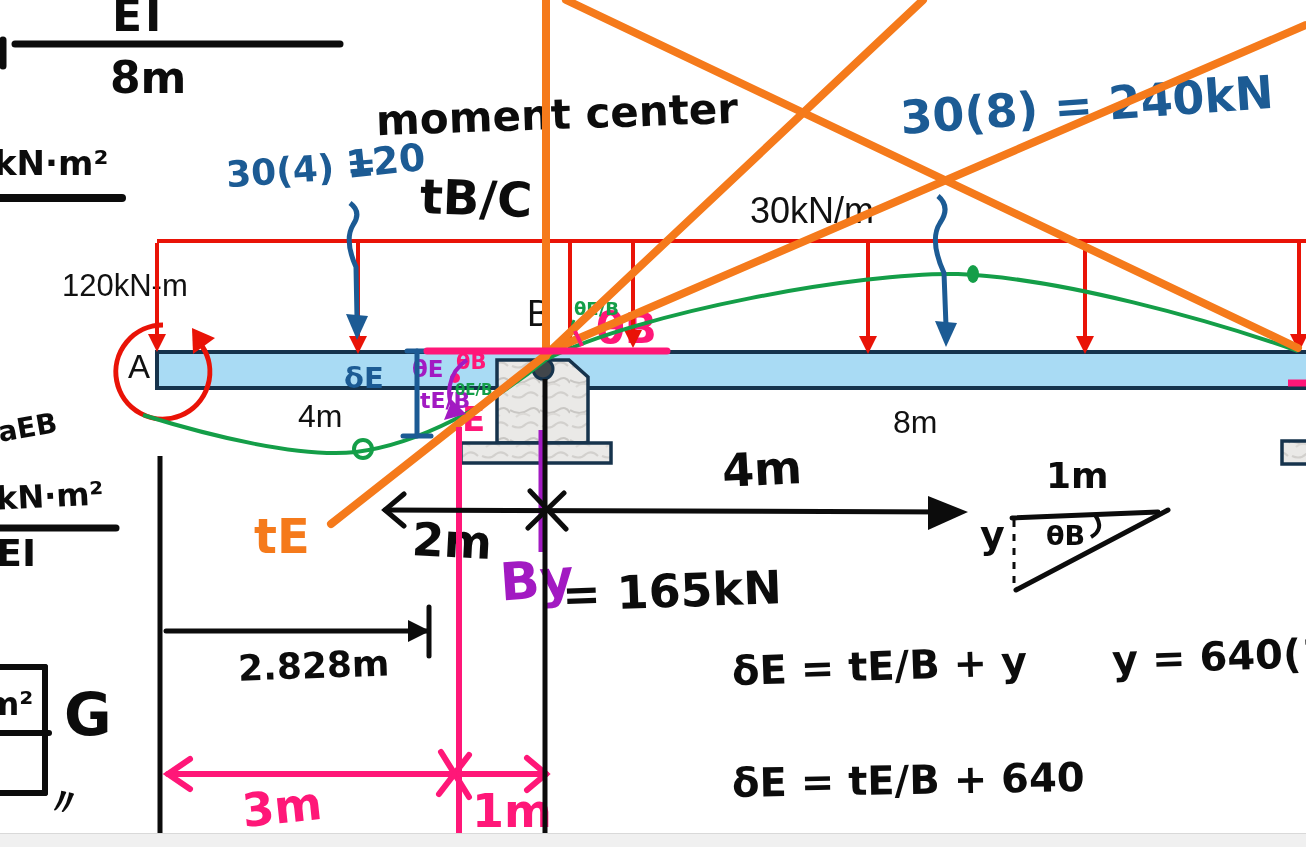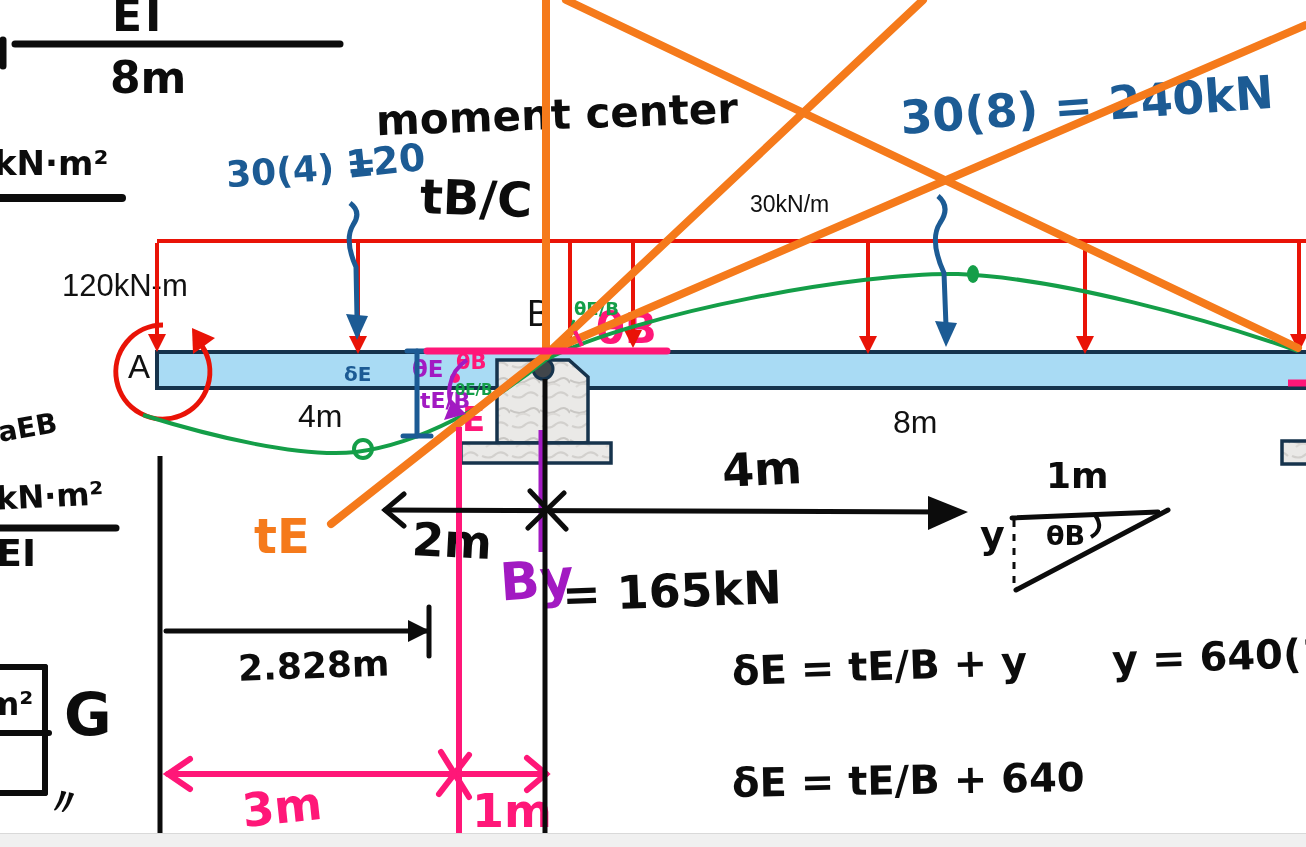--- a/index.html
+++ b/index.html
@@ -50,21 +50,21 @@
     <circle cx="543" cy="369" r="10" fill="#41464b" class="s-navy" stroke-width="3"></circle>
 
     <rect x="1282" y="441" width="30" height="23" fill="url(#marble)" class="s-navy" stroke-width="3.5"></rect>
   </svg>
 
   <div class="lbl typed" style="left:62px;top:270px;font-size:31px;">120kN-m</div>
   <div class="lbl typed" style="left:128px;top:350px;font-size:33px;">A</div>
   <div class="lbl typed" style="left:527px;top:296px;font-size:36px;">B</div>
   <div class="lbl typed" style="left:298px;top:400px;font-size:32px;">4m</div>
   <div class="lbl typed" style="left:893px;top:406px;font-size:32px;">8m</div>
-  <div class="lbl typed" style="left:750px;top:193px;font-size:23px;">30kN/m</div>
+  <div class="lbl typed" style="left:750px;top:193px;font-size:36px;">30kN/m</div>
 
   <div class="lbl hand" style="left:112px;top:-6px;font-size:44px;letter-spacing:3px;">EI</div>
   <div class="lbl hand" style="left:110px;top:56px;font-size:44px;">8m</div>
   <div class="lbl hand" style="left:-6px;top:146px;font-size:34px;">kN·m²</div>
   <div class="lbl hand" style="left:376px;top:94px;font-size:42px;transform:rotate(-2deg);">moment center</div>
   <div class="lbl hand" style="left:420px;top:174px;font-size:48px;transform:rotate(2deg);">tB/C</div>
   <div class="lbl hand" style="left:-2px;top:414px;font-size:28px;transform:rotate(-10deg);">aEB</div>
   <div class="lbl hand" style="left:-4px;top:480px;font-size:32px;transform:rotate(-3deg);">kN·m²</div>
   <div class="lbl hand" style="left:-4px;top:534px;font-size:38px;">EI</div>
   <div class="lbl hand" style="left:412px;top:518px;font-size:46px;transform:rotate(3deg);">2m</div>
@@ -77,21 +77,21 @@
   <div class="lbl hand" style="left:1046px;top:458px;font-size:36px;">1m</div>
   <div class="lbl hand" style="left:980px;top:516px;font-size:38px;">y</div>
   <div class="lbl hand" style="left:1046px;top:522px;font-size:27px;">θB</div>
   <div class="lbl hand" style="left:64px;top:686px;font-size:58px;">G</div>
   <div class="lbl hand" style="left:44px;top:782px;font-size:40px;transform:rotate(12deg);">〃</div>
   <div class="lbl hand" style="left:-14px;top:688px;font-size:32px;">m²</div>
 
   <div class="lbl hand c-blue" style="left:226px;top:152px;font-size:36px;transform:rotate(-4deg);">30(4) =</div>
   <div class="lbl hand c-blue" style="left:346px;top:142px;font-size:38px;transform:rotate(-6deg);">120</div>
   <div class="lbl hand c-blue" style="left:900px;top:82px;font-size:46px;transform:rotate(-4deg);">30(8) = 240kN</div>
-  <div class="lbl hand c-blue" style="left:344px;top:364px;font-size:20px;">δE</div>
+  <div class="lbl hand c-blue" style="left:344px;top:364px;font-size:29px;">δE</div>
   <div class="lbl hand c-pink" style="left:596px;top:308px;font-size:42px;">θB</div>
   <div class="lbl hand c-pink" style="left:456px;top:352px;font-size:21px;">θB</div>
   <div class="lbl hand c-pink" style="left:462px;top:402px;font-size:34px;">E</div>
   <div class="lbl hand c-pink" style="left:242px;top:784px;font-size:46px;transform:rotate(-6deg);">3m</div>
   <div class="lbl hand c-pink" style="left:472px;top:788px;font-size:46px;">1m</div>
   <div class="lbl hand c-purple" style="left:412px;top:358px;font-size:23px;">θE</div>
   <div class="lbl hand c-purple" style="left:420px;top:390px;font-size:22px;">tE/B</div>
   <div class="lbl hand c-purple" style="left:500px;top:554px;font-size:52px;transform:rotate(-4deg);">By</div>
   <div class="lbl hand c-green" style="left:574px;top:300px;font-size:18px;">θE/B</div>
   <div class="lbl hand c-green" style="left:455px;top:383px;font-size:15px;">θE/B</div>

